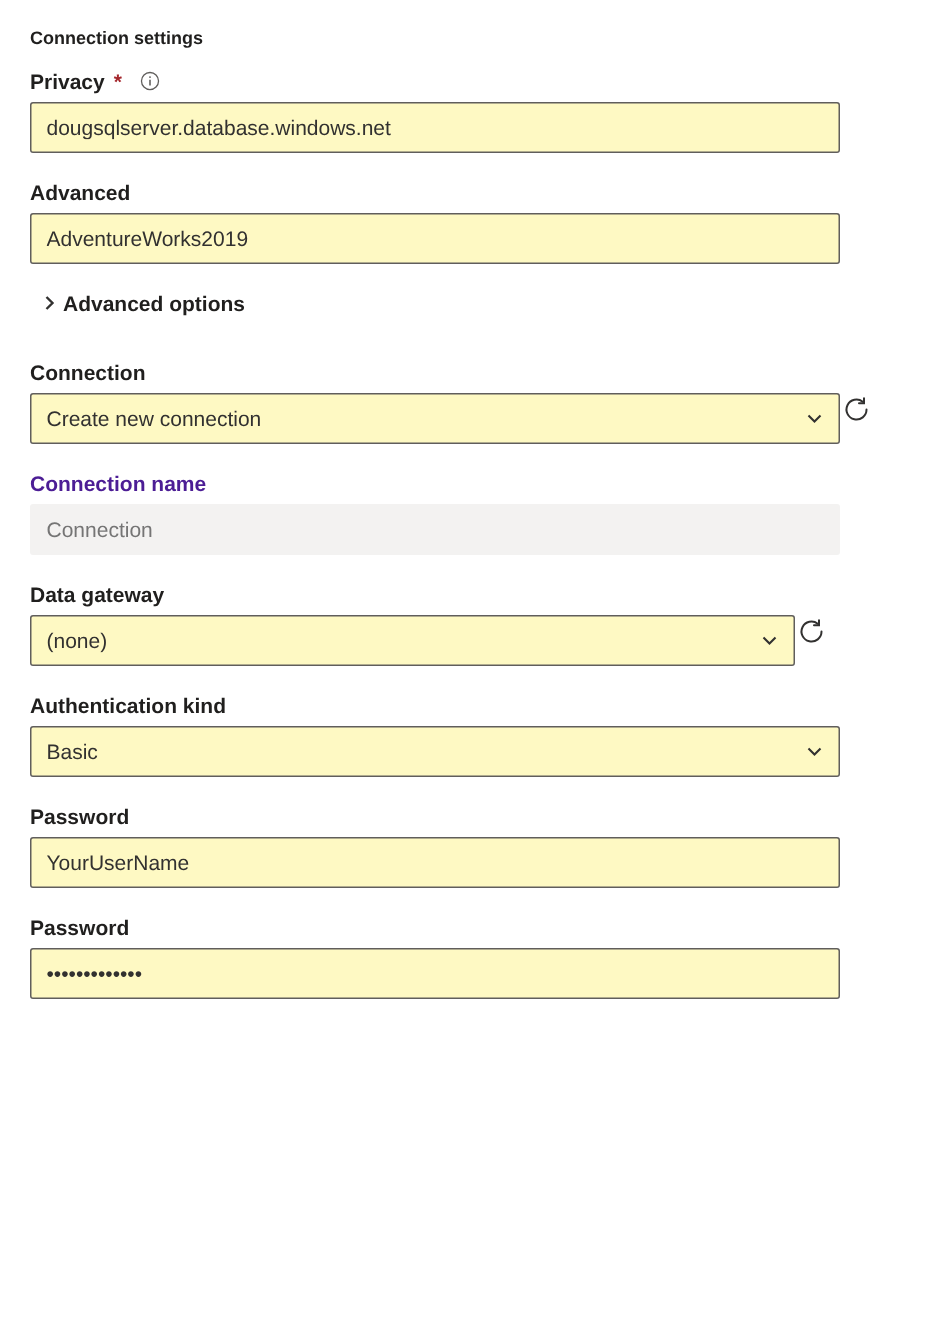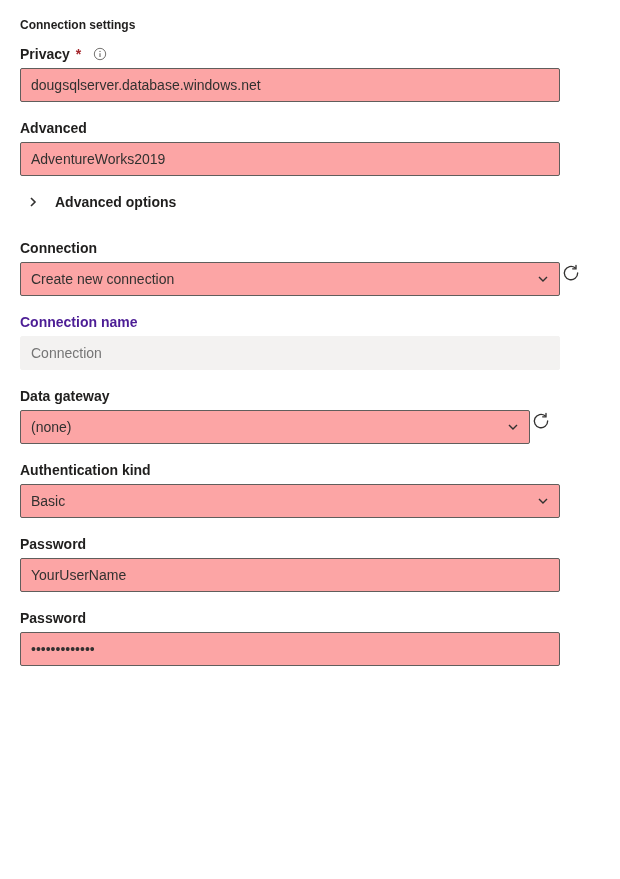--- a/index.html
+++ b/index.html
@@ -42,21 +42,21 @@
       align-items: flex-start;
     }
     .text-input, .select-box {
       width: 100%;
       border: 1px solid #605e5c;
       border-radius: 2px;
       height: 34px;
       padding: 0 10px;
       font-size: 14px;
       color: #323130;
-      background: #fca5a5;
+      background: #fef9c3;
       font-family: inherit;
     }
     .text-input.disabled, .select-box.disabled {
       background: #f3f2f1;
       border-color: #f3f2f1;
       color: #a19f9d;
     }
     .row-flex { flex: 1; min-width: 0; }
     .select-box {
       display: flex;
@@ -75,21 +75,21 @@
       justify-content: center;
       cursor: pointer;
       background: none;
       border: none;
       padding: 0;
       color: #323130;
     }
     .expander {
       display: flex;
       align-items: center;
-      gap: 17px;
+      gap: 4px;
       font-weight: 600;
       font-size: 14px;
       color: #201f1e;
       cursor: pointer;
       user-select: none;
       margin-top: 10px;
       margin-bottom: 10px;
     }
     input[type="text"], input[type="password"] { outline: none; }
     .narrow { max-width: 540px; }

